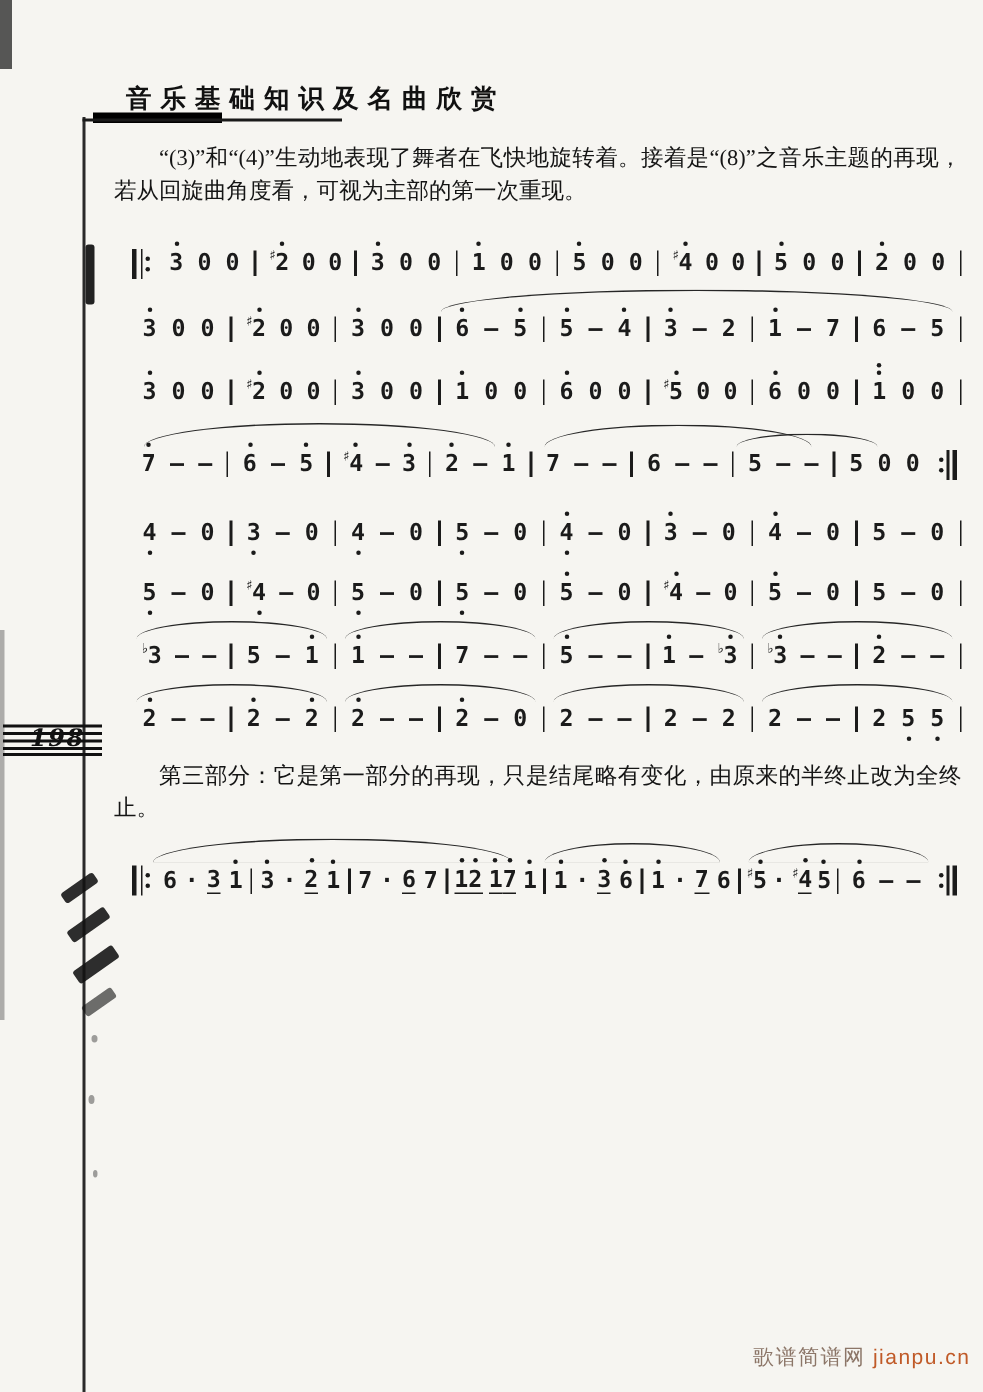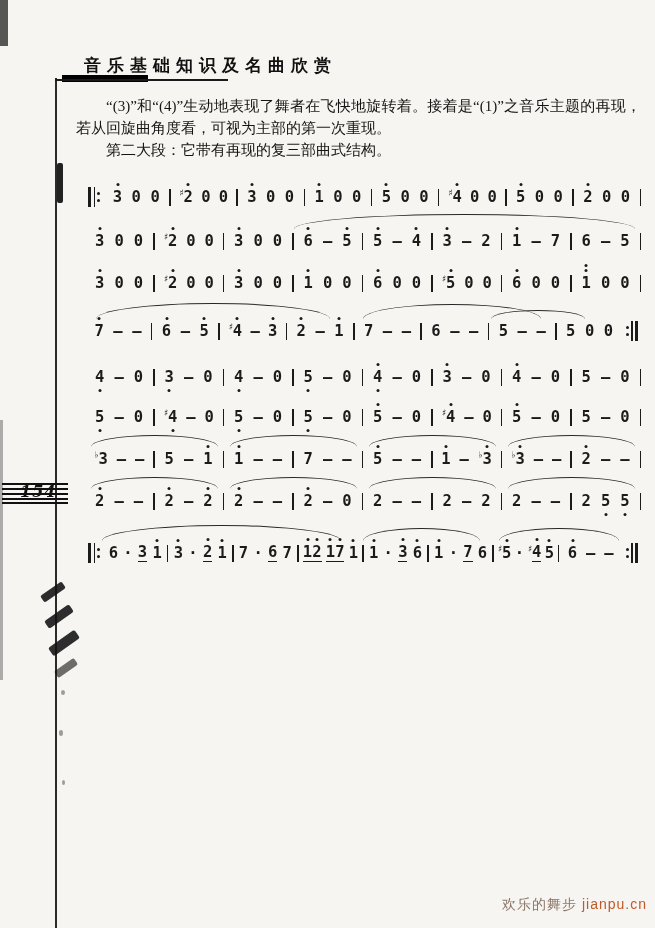--- a/index.html
+++ b/index.html
@@ -95,27 +95,26 @@
 <div class="hdr-title">音乐基础知识及名曲欣赏</div>
 <div class="hdr-bar"></div>
 <div class="hdr-rule"></div>
 
 <div class="pagenum">
   <span class="ln" style="top:1px;"></span>
   <span class="ln" style="top:6px;"></span>
   <span class="ln" style="top:11px;"></span>
   <span class="ln" style="top:16px;"></span>
   <span class="ln" style="top:20px;"></span>
-  <span class="num">154</span>
+  <span class="num">198</span>
 </div>
 
 <div class="content">
   <div style="height:96px;" class="spacer"></div>
-  <p class="para">“(3)”和“(4)”生动地表现了舞者在飞快地旋转着。接着是“(1)”之音乐主题的再现，若从回旋曲角度看，可视为主部的第一次重现。</p>
-  <p class="para">第二大段：它带有再现的复三部曲式结构。</p>
+  <p class="para">“(3)”和“(4)”生动地表现了舞者在飞快地旋转着。接着是“(8)”之音乐主题的再现，若从回旋曲角度看，可视为主部的第一次重现。</p>
 
   <div class="mline" style="margin-top:20px;">
       <span class="rs">
         <span class="b2"></span>
         <span class="b1"></span>
         <span class="dots">
           <i></i>
           <i></i>
         </span>
       </span>
@@ -1312,20 +1311,21 @@
           </span>
         </span>
       </span>
       <span class="bl"></span>
       <div class="slur" style="left: 1%; width: 23%; height: 11px; top: -8px;"></div>
       <div class="slur" style="left: 26%; width: 23%; height: 11px; top: -8px;"></div>
       <div class="slur" style="left: 51%; width: 23%; height: 11px; top: -8px;"></div>
       <div class="slur" style="left: 76%; width: 23%; height: 11px; top: -8px;"></div>
     </div>
 
+  <p class="para" style="margin-top:12px;">第三部分：它是第一部分的再现，只是结尾略有变化，由原来的半终止改为全终止。</p>
 
   <div class="mline" style="margin-top:20px;">
       <span class="rs">
         <span class="b2"></span>
         <span class="b1"></span>
         <span class="dots">
           <i></i>
           <i></i>
         </span>
       </span>
@@ -1518,15 +1518,15 @@
         <span class="b1"></span>
         <span class="b2"></span>
       </span>
       <div class="slur" style="left: 3%; width: 43%; height: 15px; top: -12px;"></div>
       <div class="slur" style="left: 50%; width: 21%; height: 12px; top: -9px;"></div>
       <div class="slur" style="left: 74.5%; width: 21.5%; height: 12px; top: -9px;"></div>
     </div>
 </div>
 
 <div class="watermark">
-  <span class="wm-name">欢乐的舞步</span>
+  <span class="wm-name">歌谱简谱网</span>
   <span class="wm-url">jianpu.cn</span>
 </div>
 
 </body></html>

